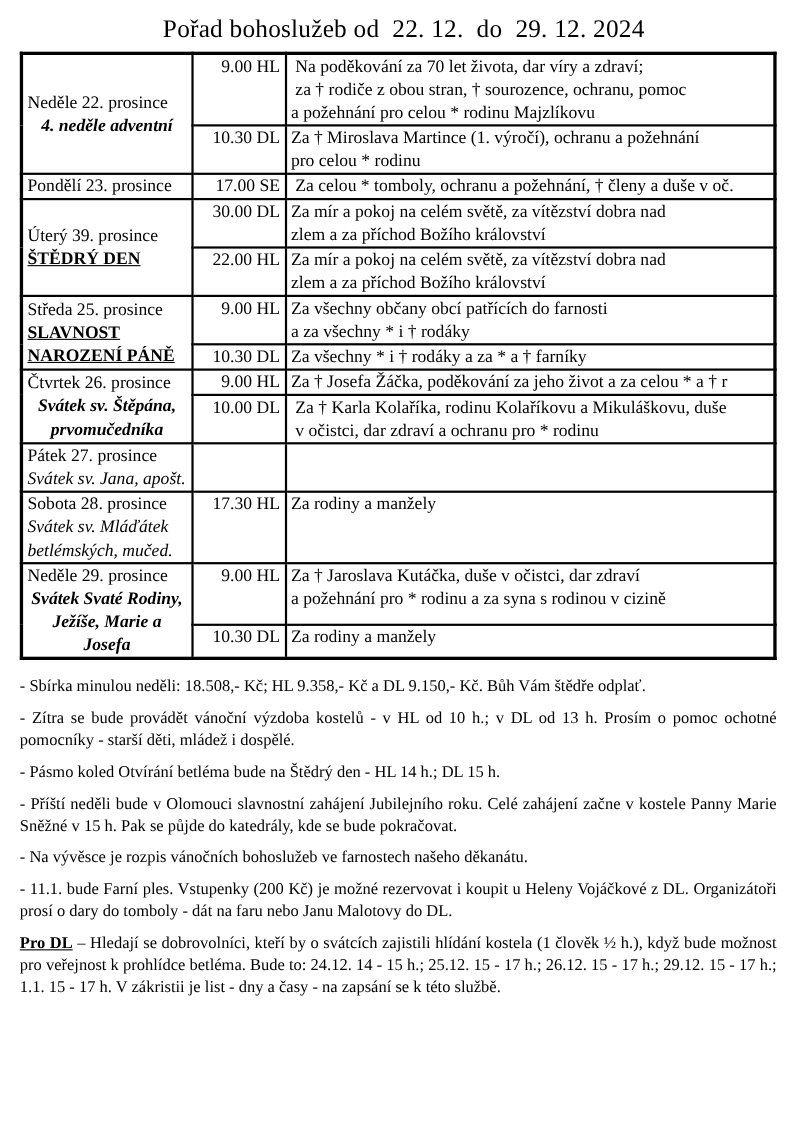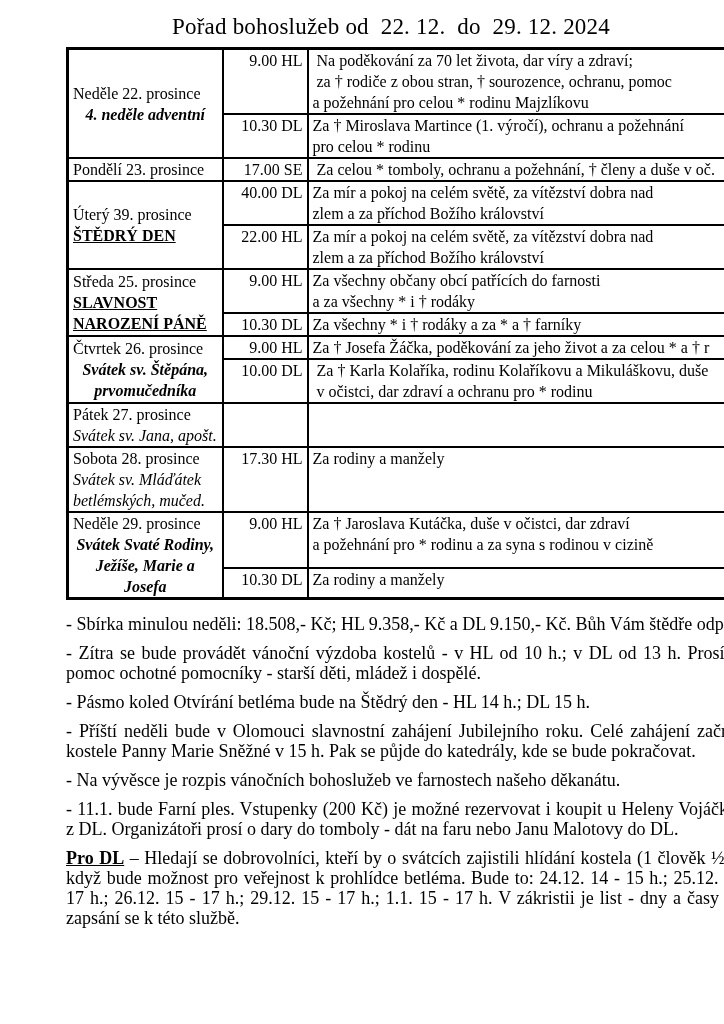--- a/index.html
+++ b/index.html
@@ -9,21 +9,20 @@
     color: #000000;
   }
   body {
     width: 724px;
     height: 1024px;
     font-family: "Liberation Serif", serif;
     overflow: hidden;
   }
   .page {
     padding: 12px 8px 0 18px;
-    margin-left: 48px;
   }
   .title {
     font-size: 23px;
     font-weight: normal;
     text-align: center;
     margin: 2px 0 7px 0;
     white-space: pre-wrap;
     letter-spacing: 0.2px;
   }
   table.schedule {
@@ -53,21 +52,21 @@
   td.desc {
     vertical-align: top;
     white-space: pre-wrap;
   }
   .pre { white-space: pre-line; }
   .b  { font-weight: bold; text-decoration: underline; }
   .i  { font-style: italic; }
   .bi { font-weight: bold; font-style: italic; text-align: center; }
   .paras {
     margin-top: 14px;
-    font-size: 18px;
+    font-size: 15px;
     line-height: 20px;
     width: 688px;
   }
   .paras p {
     margin: 0 0 9px 0;
     text-align: justify;
   }
   .prodl-label {
     font-weight: bold;
     text-decoration: underline;
@@ -110,21 +109,21 @@
       </td>
       <td class="time">17.00 SE</td>
       <td class="desc"> Za celou * tomboly, ochranu a požehnání, † členy a duše v oč.</td>
     </tr>
 
     <tr>
       <td class="date" rowspan="2">
         <div>Úterý 39. prosince</div>
         <div class="b pre">ŠTĚDRÝ DEN</div>
       </td>
-      <td class="time">40.00 DL</td>
+      <td class="time">30.00 DL</td>
       <td class="desc">Za mír a pokoj na celém světě, za vítězství dobra nad
 zlem a za příchod Božího království</td>
     </tr>
     <tr>
       <td class="time">22.00 HL</td>
       <td class="desc">Za mír a pokoj na celém světě, za vítězství dobra nad
 zlem a za příchod Božího království</td>
     </tr>
 
     <tr>

